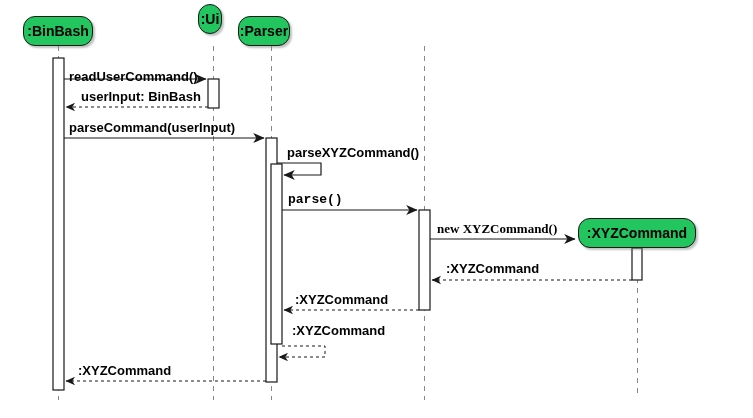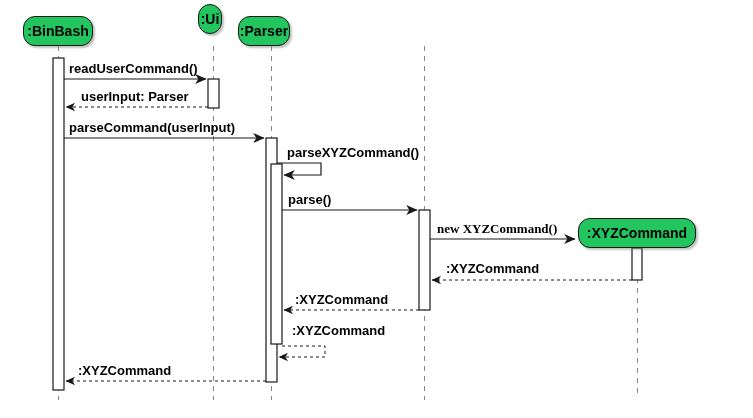--- a/index.html
+++ b/index.html
@@ -33,25 +33,25 @@
     font-weight:600;
     line-height:14px;
     white-space:nowrap;
     z-index:2;
   }
   .p-binbash{left:23px;top:16px;width:70px;height:30px;}
   .p-ui{left:198px;top:4px;width:24px;height:30px;}
   .p-parser{left:238px;top:16px;width:52px;height:30px;}
   .p-xyzcp{left:347px;top:16px;width:154px;height:30px;}
   .p-xyzcmd{left:578px;top:218px;width:118px;height:30px;}
-  .m1{left:69px;top:62px;}
+  .m1{left:69px;top:70px;}
   .m2{left:81px;top:90px;}
   .m3{left:69px;top:121px;text-align:right;}
   .m4{left:287px;top:146px;}
-  .m5{left:288px;top:193px;}
+  .m5{left:288px;top:193px;font-family:Liberation Mono, monospace;}
   .m6{left:437px;top:222px;font-family:Liberation Serif, serif;}
   .m7{left:446px;top:262px;}
   .m8{left:295px;top:293px;}
   .m9{left:292px;top:324px;}
   .m10{left:78px;top:364px;}
 </style>
 </head>
 <body>
 
 <div class="diagram">
@@ -104,21 +104,21 @@
     <span>:Ui</span>
   </div>
   <div class="participant p-parser">
     <span>:Parser</span>
   </div>
   <div class="participant p-xyzcmd">
     <span>:XYZCommand</span>
   </div>
 
   <div class="msg m1">readUserCommand()</div>
-  <div class="msg m2">userInput: Parser</div>
+  <div class="msg m2">userInput: BinBash</div>
   <div class="msg m3">parseCommand(userInput)</div>
   <div class="msg m4">parseXYZCommand()</div>
   <div class="msg m5">parse()</div>
   <div class="msg m6">new XYZCommand()</div>
   <div class="msg m7">:XYZCommand</div>
   <div class="msg m8">:XYZCommand</div>
   <div class="msg m9">:XYZCommand</div>
   <div class="msg m10">:XYZCommand</div>
 
 </div>

